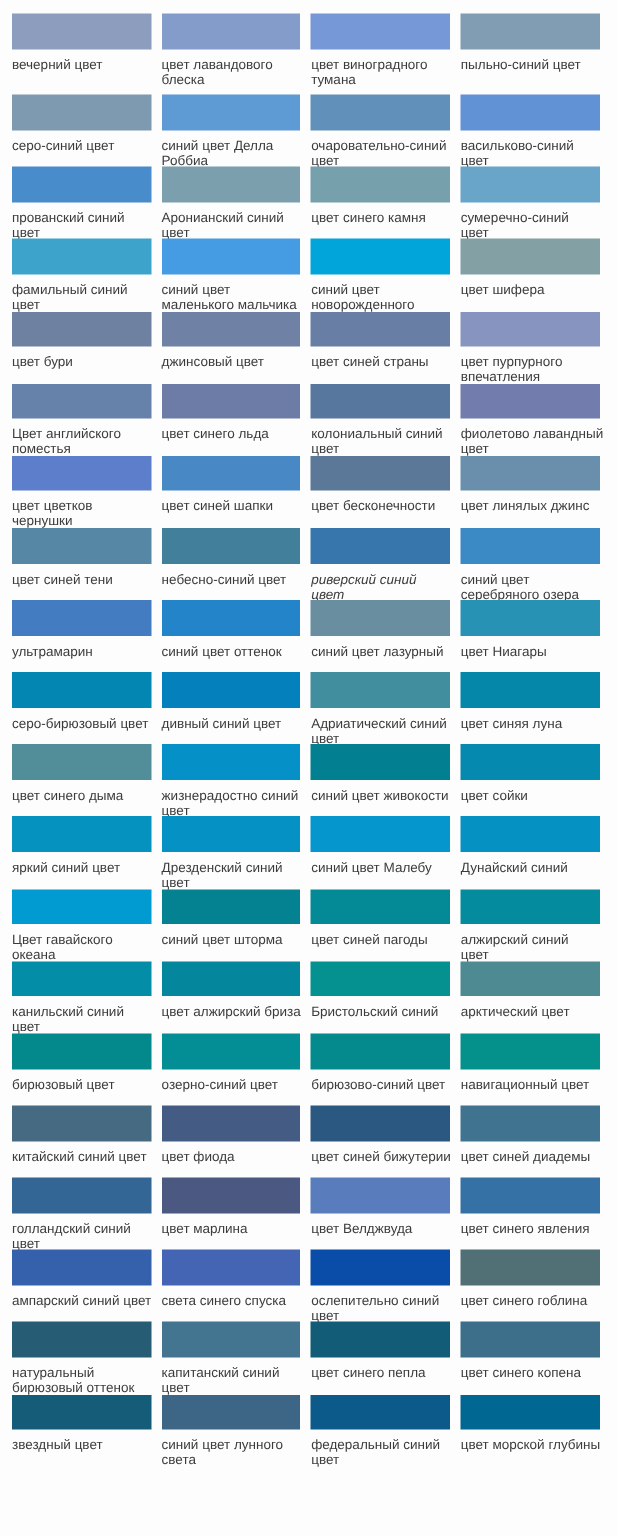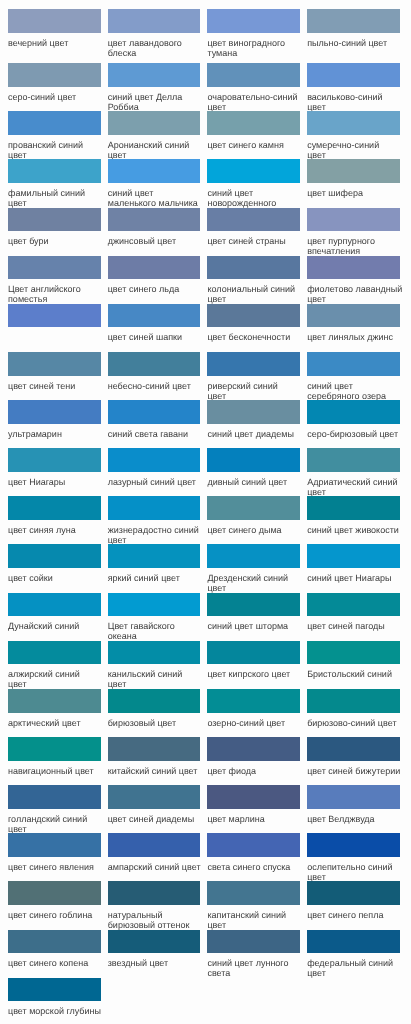--- a/index.html
+++ b/index.html
@@ -2,21 +2,21 @@
 <html lang="ru"><head>
 <meta charset="utf-8">
 <title>palette</title>
 <style>
   html,body{margin:0;padding:0;background:#fdfdfd;}
   body{width:411px;height:1024px;overflow:hidden;font-family:"Liberation Sans",sans-serif;-webkit-font-smoothing:antialiased;text-rendering:geometricPrecision;}
   .grid{display:grid;grid-template-columns:repeat(4,99.72px);grid-template-rows:53.9px 48.15px 48.15px 48.15px 48.15px 48.15px 48.15px 48.15px 48.15px 48.15px 48.15px 48.15px 48.15px 48.15px 48.15px 48.15px 48.15px 48.15px 48.15px 48.15px 48.15px;padding:9.2px 0 0 8px;box-sizing:border-box;}
   .cell{overflow:visible;}
   .sw{width:92.6px;height:23.7px;}
   .lbl{font-size:9px;line-height:10px;color:#3c3c3c;padding-top:5px;width:96px;}
-  .w73{width:72.6px;} .w71{width:70.9px;} .w76{width:75.2px;}
+  .w73{width:72.6px;} .w71{width:70.9px;font-style:italic;} .w76{width:75.2px;}
 </style>
 </head>
 <body>
 
 <div class="grid">
     <div class="cell">
       <div class="sw" style="background: rgb(141, 157, 189);"></div>
       <div class="lbl">вечерний цвет</div>
     </div>
     <div class="cell">
@@ -106,20 +106,21 @@
     <div class="cell">
       <div class="sw" style="background: rgb(88, 119, 159);"></div>
       <div class="lbl">колониальный синий цвет</div>
     </div>
     <div class="cell">
       <div class="sw" style="background: rgb(114, 124, 173);"></div>
       <div class="lbl">фиолетово лавандный цвет</div>
     </div>
     <div class="cell">
       <div class="sw" style="background: rgb(92, 126, 203);"></div>
+      <div class="lbl">цвет цветков чернушки</div>
     </div>
     <div class="cell">
       <div class="sw" style="background: rgb(71, 136, 197);"></div>
       <div class="lbl">цвет синей шапки</div>
     </div>
     <div class="cell">
       <div class="sw" style="background: rgb(91, 120, 153);"></div>
       <div class="lbl">цвет бесконечности</div>
     </div>
     <div class="cell">
@@ -141,77 +142,73 @@
     <div class="cell">
       <div class="sw" style="background: rgb(59, 138, 197);"></div>
       <div class="lbl">синий цвет серебряного озера</div>
     </div>
     <div class="cell">
       <div class="sw" style="background: rgb(68, 124, 194);"></div>
       <div class="lbl">ультрамарин</div>
     </div>
     <div class="cell">
       <div class="sw" style="background: rgb(36, 132, 201);"></div>
-      <div class="lbl">синий света гавани</div>
+      <div class="lbl">синий цвет оттенок</div>
     </div>
     <div class="cell">
       <div class="sw" style="background: rgb(105, 142, 160);"></div>
-      <div class="lbl">синий цвет диадемы</div>
+      <div class="lbl">синий цвет лазурный</div>
+    </div>
+    <div class="cell">
+      <div class="sw" style="background: rgb(39, 146, 180);"></div>
+      <div class="lbl">цвет Ниагары</div>
     </div>
     <div class="cell">
       <div class="sw" style="background: rgb(3, 135, 178);"></div>
       <div class="lbl">серо-бирюзовый цвет</div>
     </div>
     <div class="cell">
-      <div class="sw" style="background: rgb(39, 146, 180);"></div>
-      <div class="lbl">цвет Ниагары</div>
-    </div>
-    <div class="cell">
-      <div class="sw" style="background: rgb(10, 141, 203);"></div>
-      <div class="lbl">лазурный синий цвет</div>
-    </div>
-    <div class="cell">
       <div class="sw" style="background: rgb(4, 128, 189);"></div>
       <div class="lbl">дивный синий цвет</div>
     </div>
     <div class="cell">
       <div class="sw" style="background: rgb(65, 142, 159);"></div>
       <div class="lbl">Адриатический синий цвет</div>
     </div>
     <div class="cell">
       <div class="sw" style="background: rgb(4, 135, 169);"></div>
       <div class="lbl">цвет синяя луна</div>
     </div>
     <div class="cell">
+      <div class="sw" style="background: rgb(82, 142, 154);"></div>
+      <div class="lbl">цвет синего дыма</div>
+    </div>
+    <div class="cell">
       <div class="sw" style="background: rgb(5, 144, 199);"></div>
       <div class="lbl">жизнерадостно синий цвет</div>
     </div>
     <div class="cell">
-      <div class="sw" style="background: rgb(82, 142, 154);"></div>
-      <div class="lbl">цвет синего дыма</div>
-    </div>
-    <div class="cell">
       <div class="sw" style="background: rgb(2, 128, 145);"></div>
       <div class="lbl">синий цвет живокости</div>
     </div>
     <div class="cell">
       <div class="sw" style="background: rgb(6, 137, 174);"></div>
       <div class="lbl">цвет сойки</div>
     </div>
     <div class="cell">
       <div class="sw" style="background: rgb(5, 146, 190);"></div>
       <div class="lbl">яркий синий цвет</div>
     </div>
     <div class="cell">
       <div class="sw" style="background: rgb(6, 145, 196);"></div>
       <div class="lbl">Дрезденский синий цвет</div>
     </div>
     <div class="cell">
       <div class="sw" style="background: rgb(5, 150, 205);"></div>
-      <div class="lbl">синий цвет Ниагары</div>
+      <div class="lbl">синий цвет Малебу</div>
     </div>
     <div class="cell">
       <div class="sw" style="background: rgb(5, 145, 194);"></div>
       <div class="lbl">Дунайский синий</div>
     </div>
     <div class="cell">
       <div class="sw" style="background: rgb(2, 155, 209);"></div>
       <div class="lbl">Цвет гавайского океана</div>
     </div>
     <div class="cell">
@@ -225,21 +222,21 @@
     <div class="cell">
       <div class="sw" style="background: rgb(4, 139, 157);"></div>
       <div class="lbl w73">алжирский синий цвет</div>
     </div>
     <div class="cell">
       <div class="sw" style="background: rgb(3, 141, 167);"></div>
       <div class="lbl w76">канильский синий цвет</div>
     </div>
     <div class="cell">
       <div class="sw" style="background: rgb(4, 134, 156);"></div>
-      <div class="lbl">цвет кипрского цвет</div>
+      <div class="lbl">цвет алжирский бриза</div>
     </div>
     <div class="cell">
       <div class="sw" style="background: rgb(4, 145, 143);"></div>
       <div class="lbl">Бристольский синий</div>
     </div>
     <div class="cell">
       <div class="sw" style="background: rgb(77, 138, 145);"></div>
       <div class="lbl">арктический цвет</div>
     </div>
     <div class="cell">
@@ -264,26 +261,26 @@
     </div>
     <div class="cell">
       <div class="sw" style="background: rgb(68, 92, 132);"></div>
       <div class="lbl">цвет фиода</div>
     </div>
     <div class="cell">
       <div class="sw" style="background: rgb(43, 88, 128);"></div>
       <div class="lbl">цвет синей бижутерии</div>
     </div>
     <div class="cell">
+      <div class="sw" style="background: rgb(64, 115, 144);"></div>
+      <div class="lbl">цвет синей диадемы</div>
+    </div>
+    <div class="cell">
       <div class="sw" style="background: rgb(51, 101, 149);"></div>
       <div class="lbl">голландский синий цвет</div>
-    </div>
-    <div class="cell">
-      <div class="sw" style="background: rgb(64, 115, 144);"></div>
-      <div class="lbl">цвет синей диадемы</div>
     </div>
     <div class="cell">
       <div class="sw" style="background: rgb(75, 88, 129);"></div>
       <div class="lbl">цвет марлина</div>
     </div>
     <div class="cell">
       <div class="sw" style="background: rgb(88, 124, 188);"></div>
       <div class="lbl">цвет Велджвуда</div>
     </div>
     <div class="cell">

